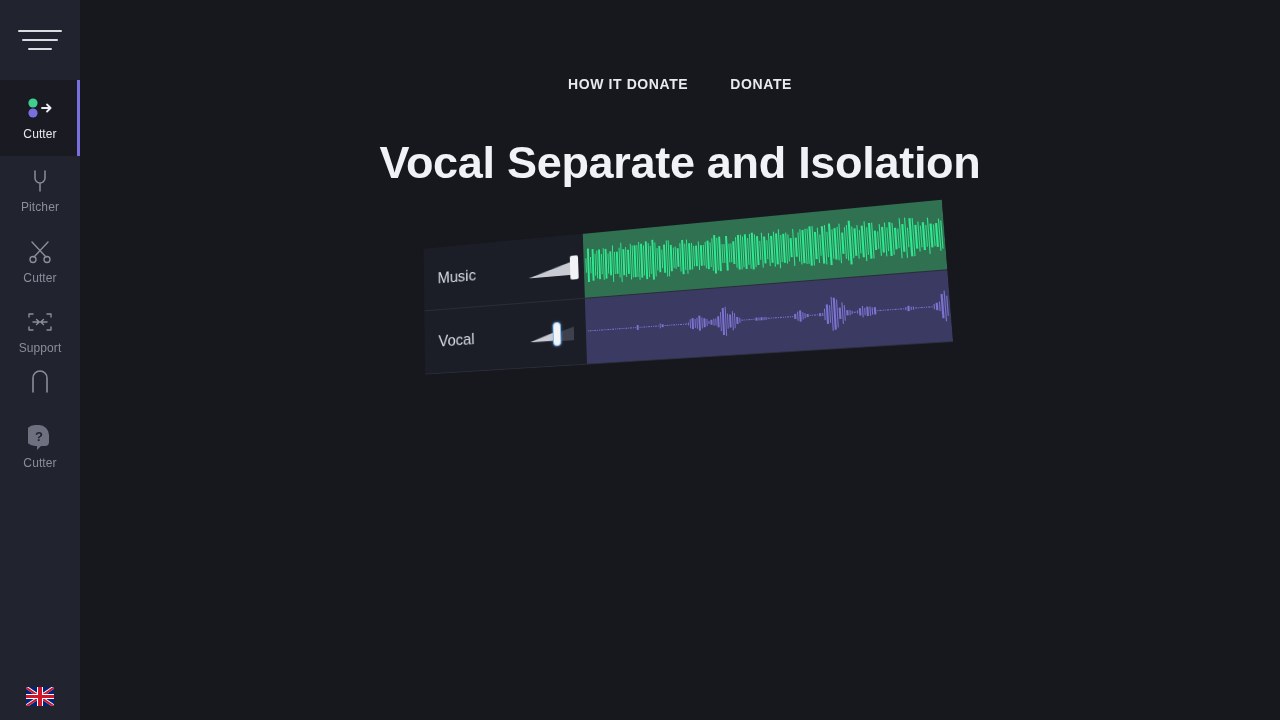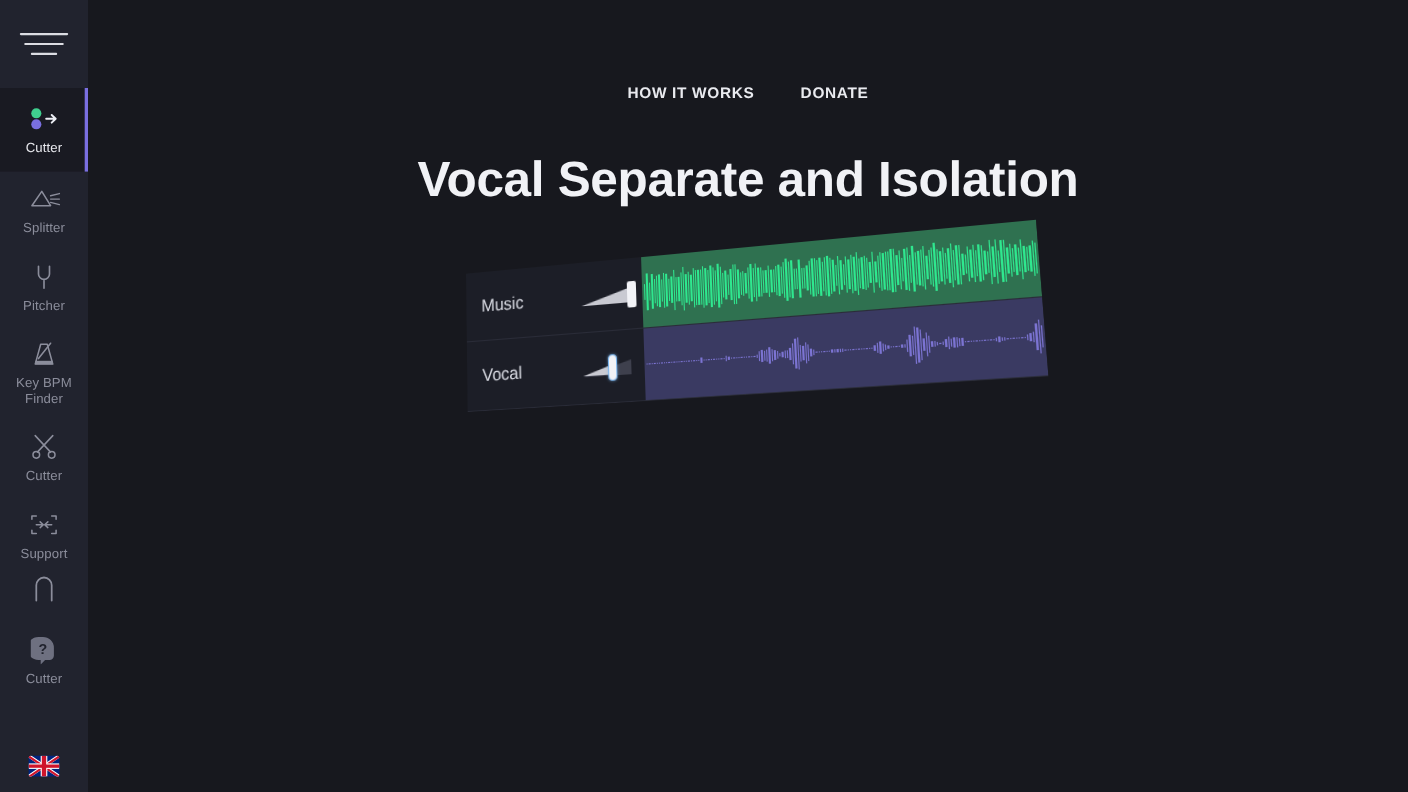--- a/index.html
+++ b/index.html
@@ -228,49 +228,30 @@
       <span class="ico">
         <svg width="30" height="22" viewBox="0 0 30 22">
           <circle cx="8" cy="6" r="4.6" fill="#3fcf8e"></circle>
           <circle cx="8" cy="16" r="4.6" fill="#7a6fe0"></circle>
           <path d="M17 11 H25 M22 7.5 L25.6 11 L22 14.5" stroke="#eceef4" stroke-width="1.8" fill="none" stroke-linecap="round" stroke-linejoin="round"></path>
         </svg>
       </span>
       <span class="lbl">Cutter</span>
     </a>
 
-    <a class="nav-item">
-      <span class="ico">
-        <svg width="30" height="22" viewBox="0 0 30 22">
-          <path d="M4 17 L13 4 L21 17 Z" stroke="#8b8d9b" stroke-width="1.4" fill="none" stroke-linejoin="round"></path>
-          <path d="M21 8 L29 6 M21 11 L29 11 M21 14 L29 16" stroke="#8b8d9b" stroke-width="1.3" stroke-linecap="round"></path>
-        </svg>
-      </span>
-      <span class="lbl">Splitter</span>
-    </a>
 
     <a class="nav-item">
       <span class="ico">
         <svg width="30" height="24" viewBox="0 0 30 24">
           <path d="M10 2 V9 a5 5 0 0 0 10 0 V2 M15 14 V22" stroke="#8b8d9b" stroke-width="1.5" fill="none" stroke-linecap="round"></path>
         </svg>
       </span>
       <span class="lbl">Pitcher</span>
     </a>
 
-    <a class="nav-item">
-      <span class="ico">
-        <svg width="26" height="24" viewBox="0 0 26 24">
-          <path d="M10 3 L16 3 L21 21 L5 21 Z" stroke="#8b8d9b" stroke-width="1.4" fill="none" stroke-linejoin="round"></path>
-          <path d="M19 2 L8 16" stroke="#8b8d9b" stroke-width="1.4" stroke-linecap="round"></path>
-          <rect x="5" y="18" width="16" height="3.2" fill="#8b8d9b"></rect>
-        </svg>
-      </span>
-      <span class="lbl">Key BPM Finder</span>
-    </a>
 
     <a class="nav-item">
       <span class="ico">
         <svg width="26" height="24" viewBox="0 0 26 24">
           <path d="M5 2 L19 17 M21 2 L7 17" stroke="#8b8d9b" stroke-width="1.4" stroke-linecap="round"></path>
           <circle cx="6" cy="19.5" r="3" stroke="#8b8d9b" stroke-width="1.4" fill="none"></circle>
           <circle cx="20" cy="19.5" r="3" stroke="#8b8d9b" stroke-width="1.4" fill="none"></circle>
         </svg>
       </span>
       <span class="lbl">Cutter</span>
@@ -317,21 +298,21 @@
       <i class="ch"></i>
       <i class="cv2"></i>
       <i class="ch2"></i>
     </span>
   </nav>
 
   <div class="main">
 
 
     <div class="topnav">
-      <a>HOW IT WORKS</a>
+      <a>HOW IT DONATE</a>
       <a>DONATE</a>
     </div>
 
     <h1 class="hero-title">Vocal Separate and Isolation</h1>
 
     <div class="illus">
       <div class="illus-inner">
 
         <div class="tracks">
           <div class="track">

